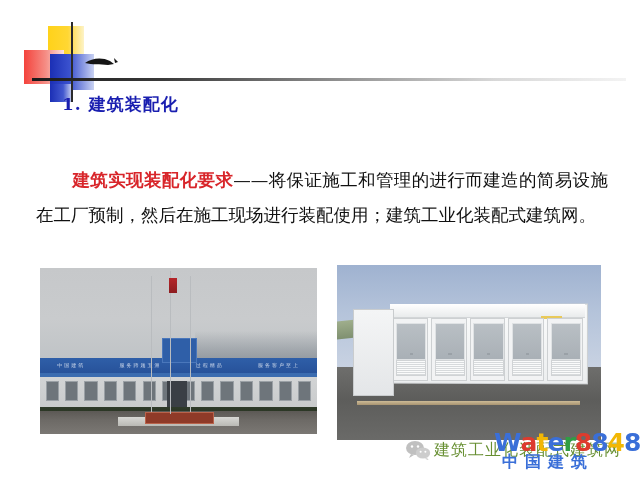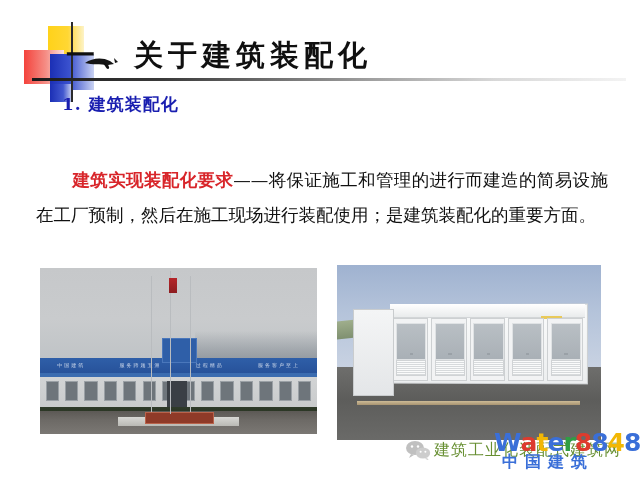--- a/index.html
+++ b/index.html
@@ -153,28 +153,27 @@
     <div class="sq-blue"></div>
     <div class="sq-blue2"></div>
     <div class="v-line"></div>
     <div class="h-line"></div>
     <svg class="brush" viewBox="0 0 34 12">
       <path d="M1 7 C8 2, 18 1, 26 5 L30 8 L24 9 C16 8, 8 9, 1 7 Z" fill="#151515"></path>
       <path d="M30 2 L34 6 L31 7 Z" fill="#151515"></path>
     </svg>
   </div>
 
-  <div class="title">一、关于建筑装配化</div>
   <div class="title-rule"></div>
 
   <div class="subtitle">1. 建筑装配化</div>
 
   <div class="body-text">
     <span class="indent"></span><br>
-    <span class="indent"></span><span class="kw-red">建筑实现装配化要求</span><span>——将保证施工和管理的进行而建造的简易设施在工厂预制，然后在施工现场进行装配使用；是建筑装配化的重要方面。</span>
+    <span class="indent"></span><span class="kw-red">建筑实现装配化要求</span><span>——将保证施工和管理的进行而建造的简易设施在工厂预制，然后在施工现场进行装配使用；建筑工业化装配式建筑网。</span>
   </div>
 
   <div class="photo photo-left">
     <div class="pl-sky"></div>
     <div class="pl-skyline"></div>
     <div class="pl-wall"></div>
     <div class="pl-banner"></div>
     <div class="pl-banner-txt">
       <span>中国建筑</span>
       <span>服务跨越五洲</span>

